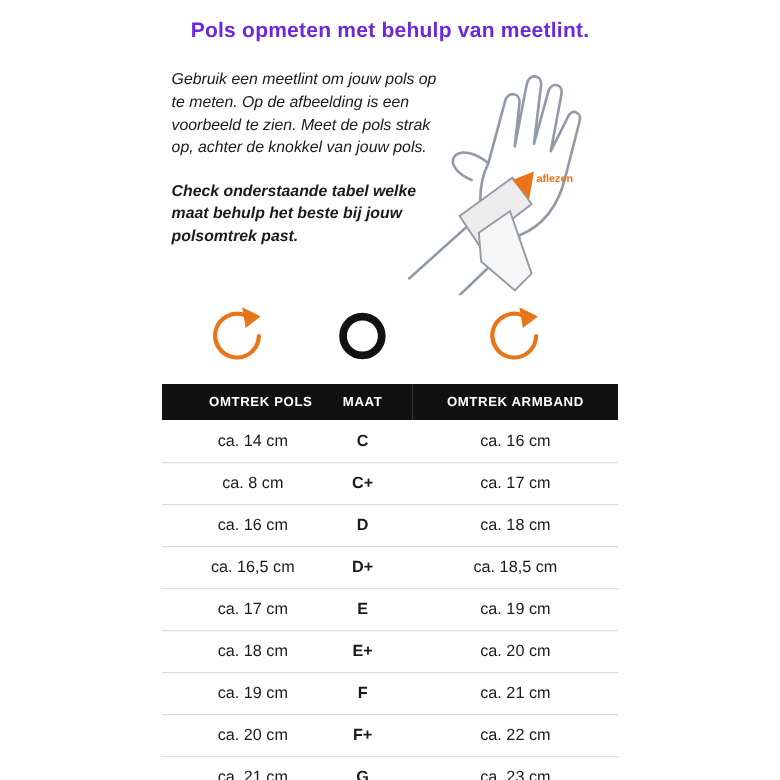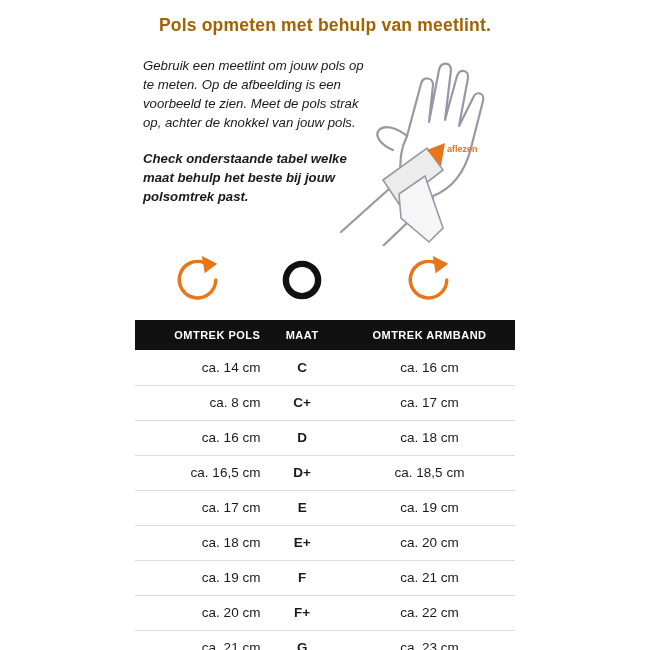--- a/index.html
+++ b/index.html
@@ -9,21 +9,21 @@
     font-family:"Liberation Sans", sans-serif;
     color:#1a1a1a;
     overflow:hidden;
   }
   .page { width:650px; height:650px; position:relative; }
 
   .title {
     text-align:center;
     font-size:17.5px;
     font-weight:bold;
-    color:#a16207;
+    color:#6d28d9;
     padding-top:15px;
     letter-spacing:.2px;
   }
 
   .content { width:380px; margin:0 auto; }
 
   .top-row { display:flex; margin-top:20px; }
   .text-col { width:232px; font-size:13.2px; line-height:1.45; padding-left:8px;font-style:italic; }
   .text-col .intro { margin-bottom:16px; }
   .text-col .instruction { font-weight:bold; }
@@ -50,21 +50,21 @@
   th.col0 { text-align:right; padding-left:20px; width:33%; }
   th.col1 { text-align:center; width:22%; }
   th.col2 { text-align:center; width:45%; }
 
   table.size-table tbody td {
     height:35px;
     font-size:13.5px;
     border-bottom:1px solid #dcdcdc;
     vertical-align:middle;
   }
-  td.col0 { text-align:right; padding-left:26px; }
+  td.col0 { text-align:center; padding-left:26px; }
   td.col1 { text-align:center; font-weight:bold; font-size:14px; }
   td.col2 { text-align:center; }
 </style>
 </head>
 <body>
 
 <div class="page">
 
   <h1 class="title">Pols opmeten met behulp van meetlint.</h1>
 

